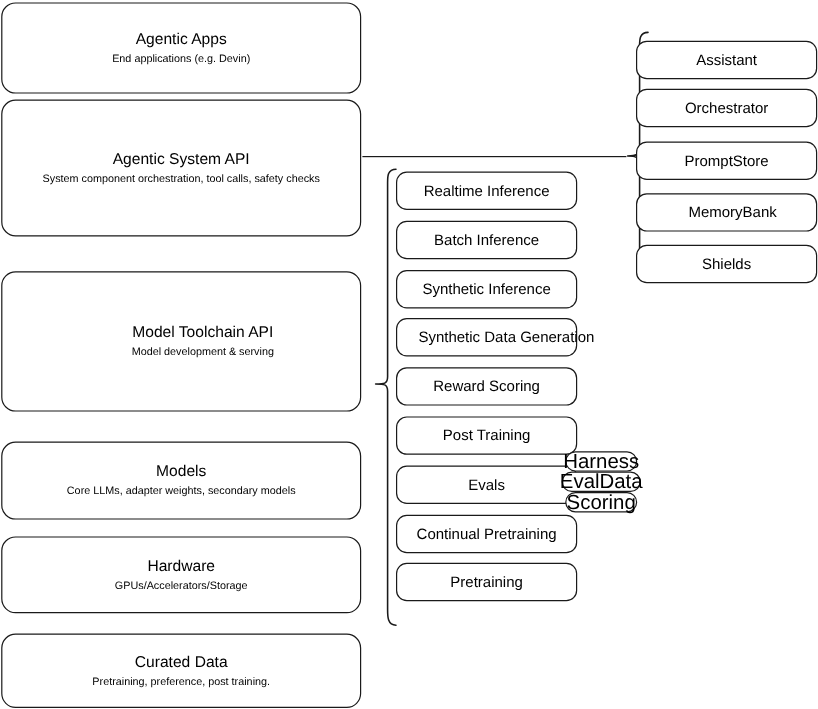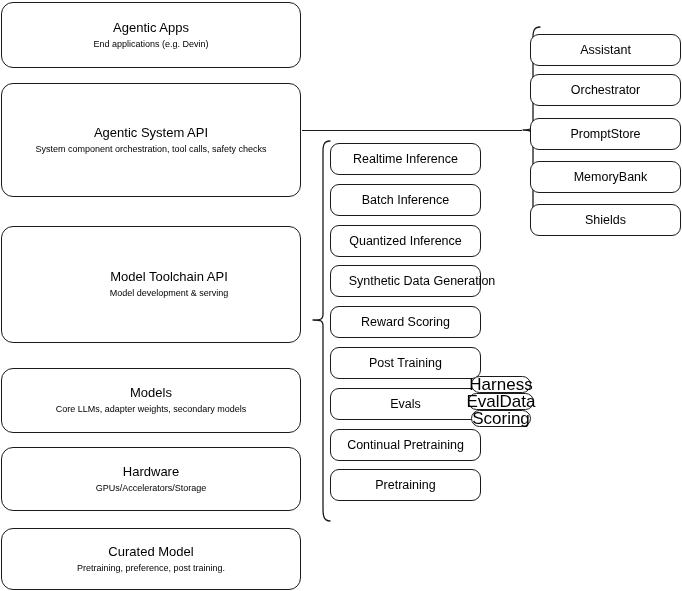--- a/index.html
+++ b/index.html
@@ -96,21 +96,21 @@
   }
 
   .brace { position: absolute; }
   .brace svg { display: block; overflow: visible; }
 </style>
 </head>
 <body>
 
 <div class="canvas">
 
-  <div class="box lbox" style="top:2px;height:66px;">
+  <div class="box lbox" style="top:2px;height:76px;">
     <div class="title">Agentic Apps</div>
     <div class="sub">End applications (e.g. Devin)</div>
   </div>
 
   <div class="box lbox" style="top:83px;height:114px;">
     <div class="title">Agentic System API</div>
     <div class="sub">System component orchestration, tool calls, safety checks</div>
   </div>
 
   <div class="box lbox" style="top:226px;height:117px;padding-left:36px;">
@@ -122,21 +122,21 @@
     <div class="title">Models</div>
     <div class="sub">Core LLMs, adapter weights, secondary models</div>
   </div>
 
   <div class="box lbox" style="top:447px;height:64px;">
     <div class="title">Hardware</div>
     <div class="sub">GPUs/Accelerators/Storage</div>
   </div>
 
   <div class="box lbox" style="top:528px;height:62px;">
-    <div class="title">Curated Model</div>
+    <div class="title">Curated Data</div>
     <div class="sub">Pretraining, preference, post training.</div>
   </div>
 
   <div class="hline" style="left:302px;top:130px;width:220px;"></div>
 
   <div class="brace" style="left:302px;top:138px;width:30px;height:386px;">
     <svg width="30" height="386" viewBox="0 0 30 386" fill="none">
       <path d="M28 3 C21 3 21 9 21 14 L21 176 C21 182 18 182 11 182 C18 182 21 182 21 188 L21 370 C21 376 21 383 28 383" stroke="#1a1a1a" stroke-width="1.3" fill="none" stroke-linecap="round" stroke-linejoin="round"></path>
     </svg>
   </div>
@@ -147,21 +147,21 @@
     </svg>
   </div>
 
   <div class="box mbox" style="top:143px;">
     <div class="title">Realtime Inference</div>
   </div>
   <div class="box mbox" style="top:184px;">
     <div class="title">Batch Inference</div>
   </div>
   <div class="box mbox" style="top:225px;">
-    <div class="title">Quantized Inference</div>
+    <div class="title">Synthetic Inference</div>
   </div>
   <div class="box mbox" style="top:265px;padding-left:33px;">
     <div class="title">Synthetic Data Generation</div>
   </div>
   <div class="box mbox" style="top:306px;">
     <div class="title">Reward Scoring</div>
   </div>
   <div class="box mbox" style="top:347px;">
     <div class="title">Post Training</div>
   </div>

